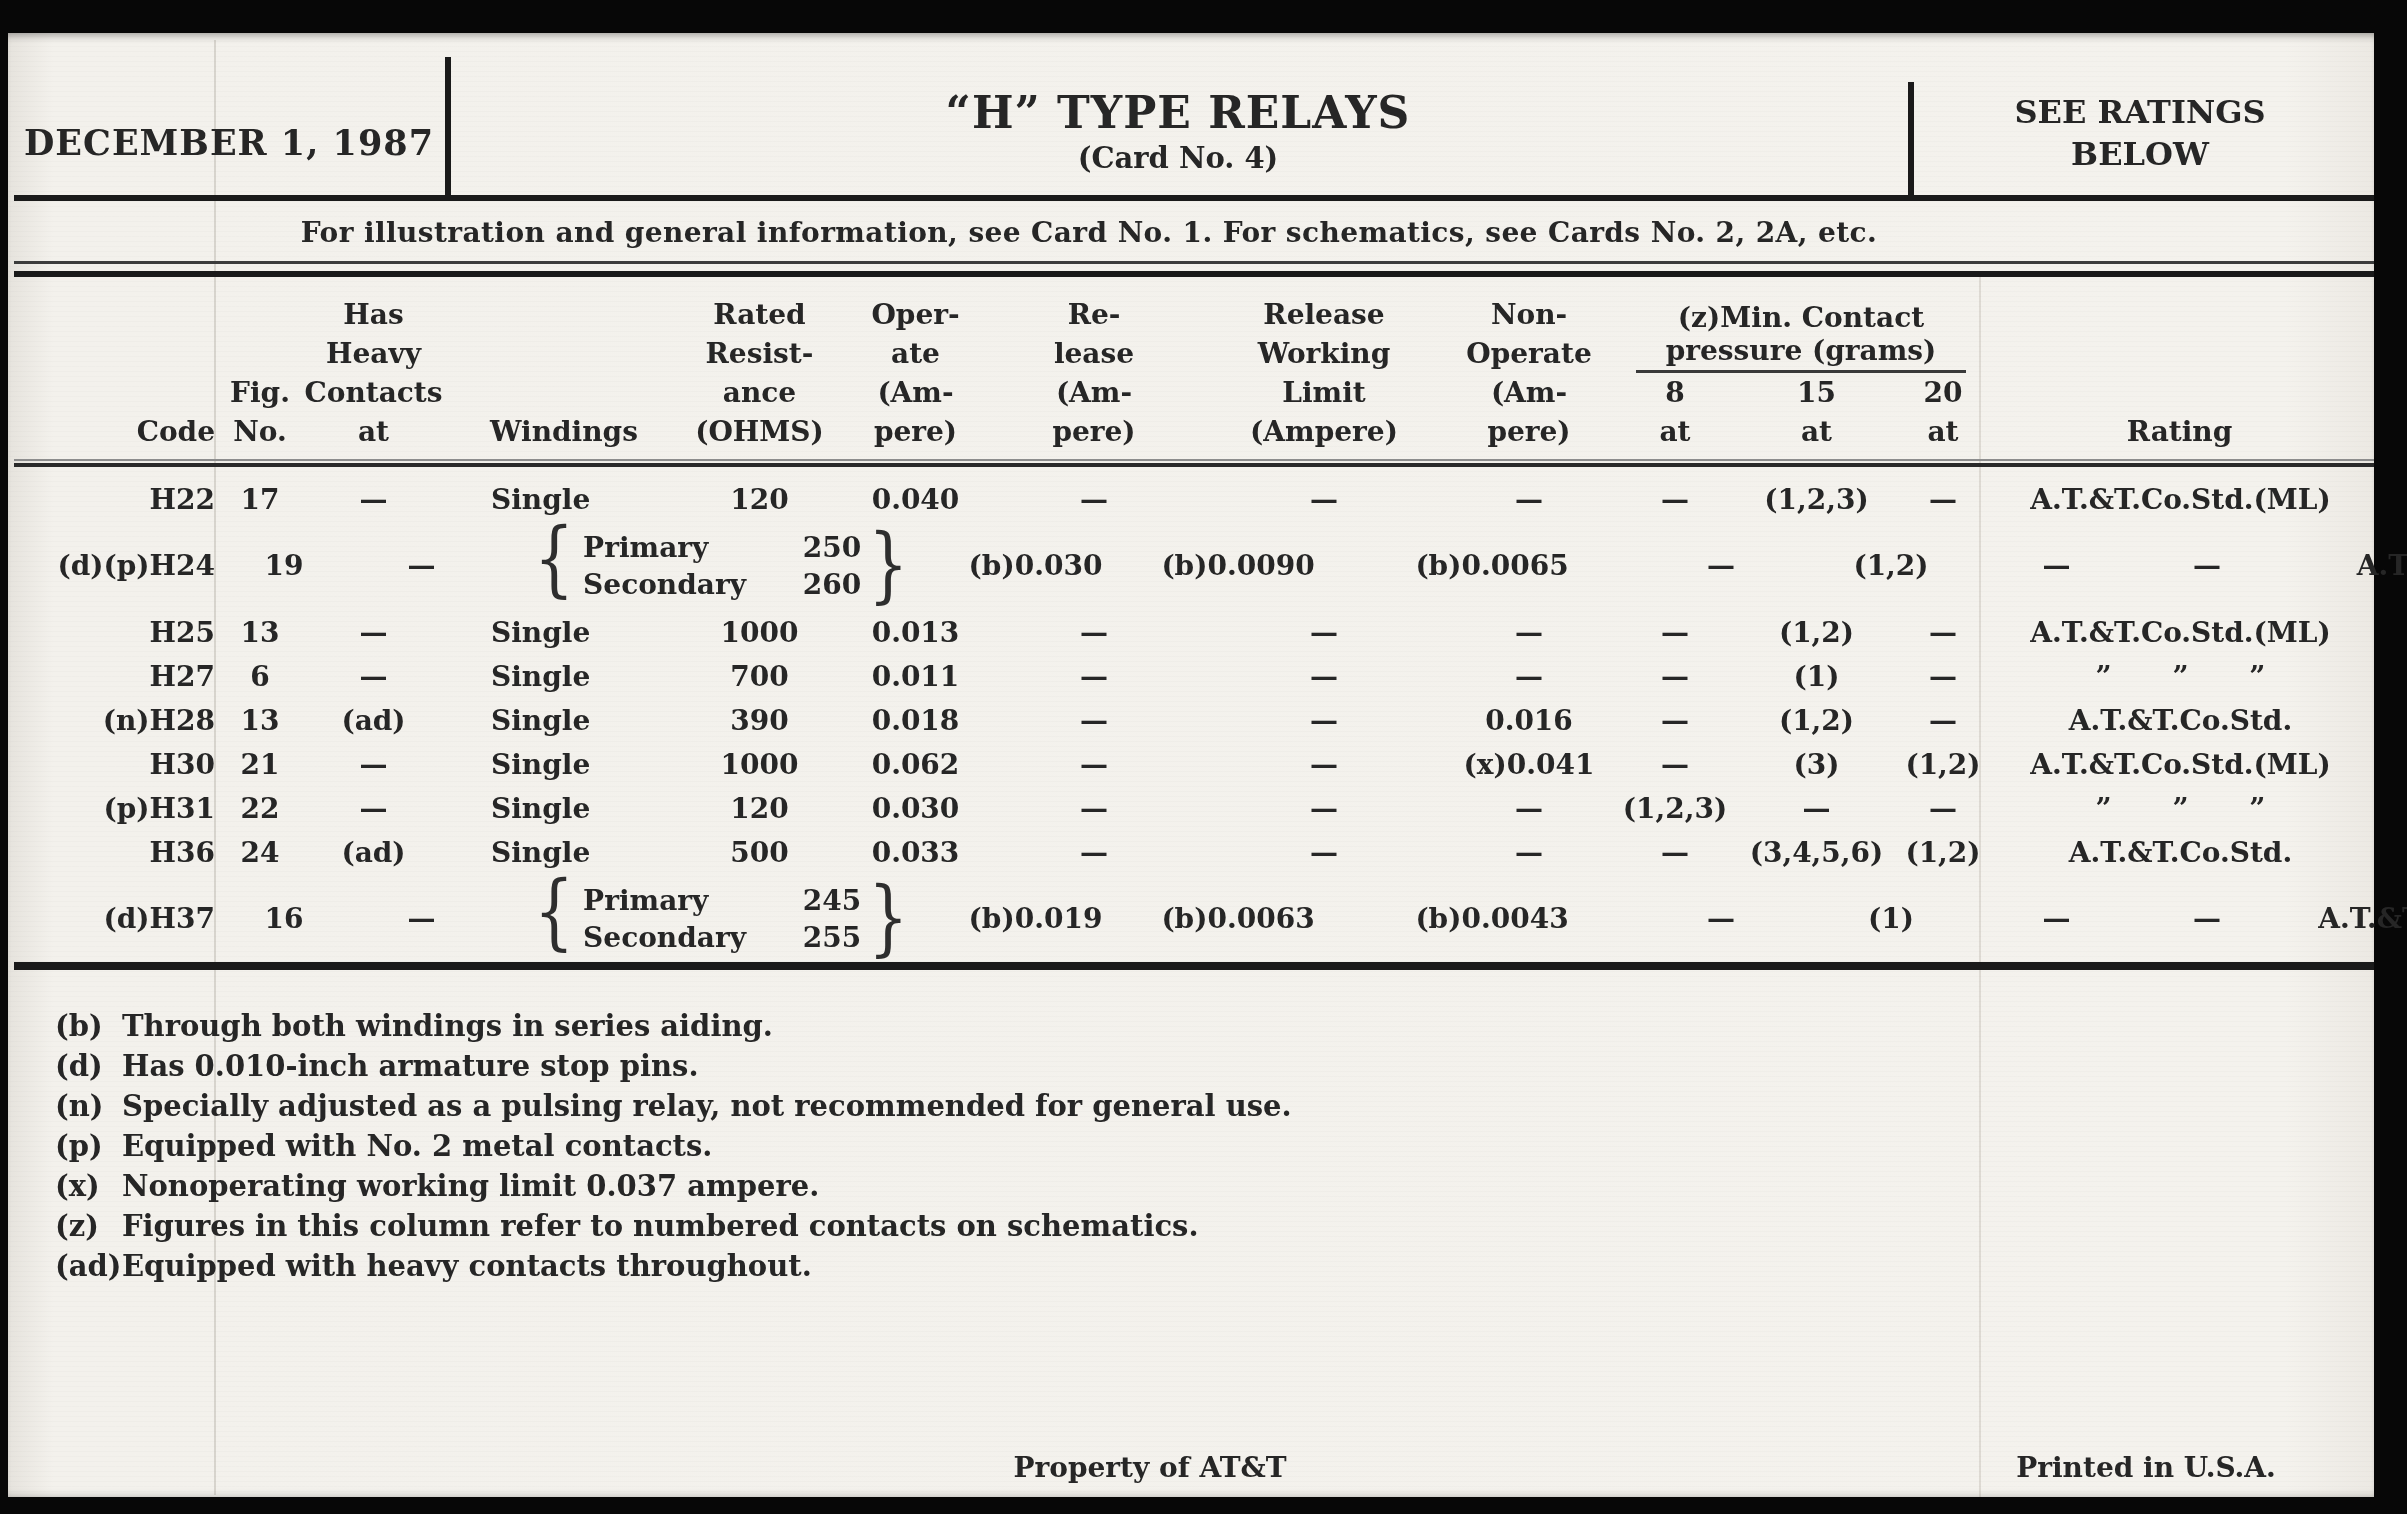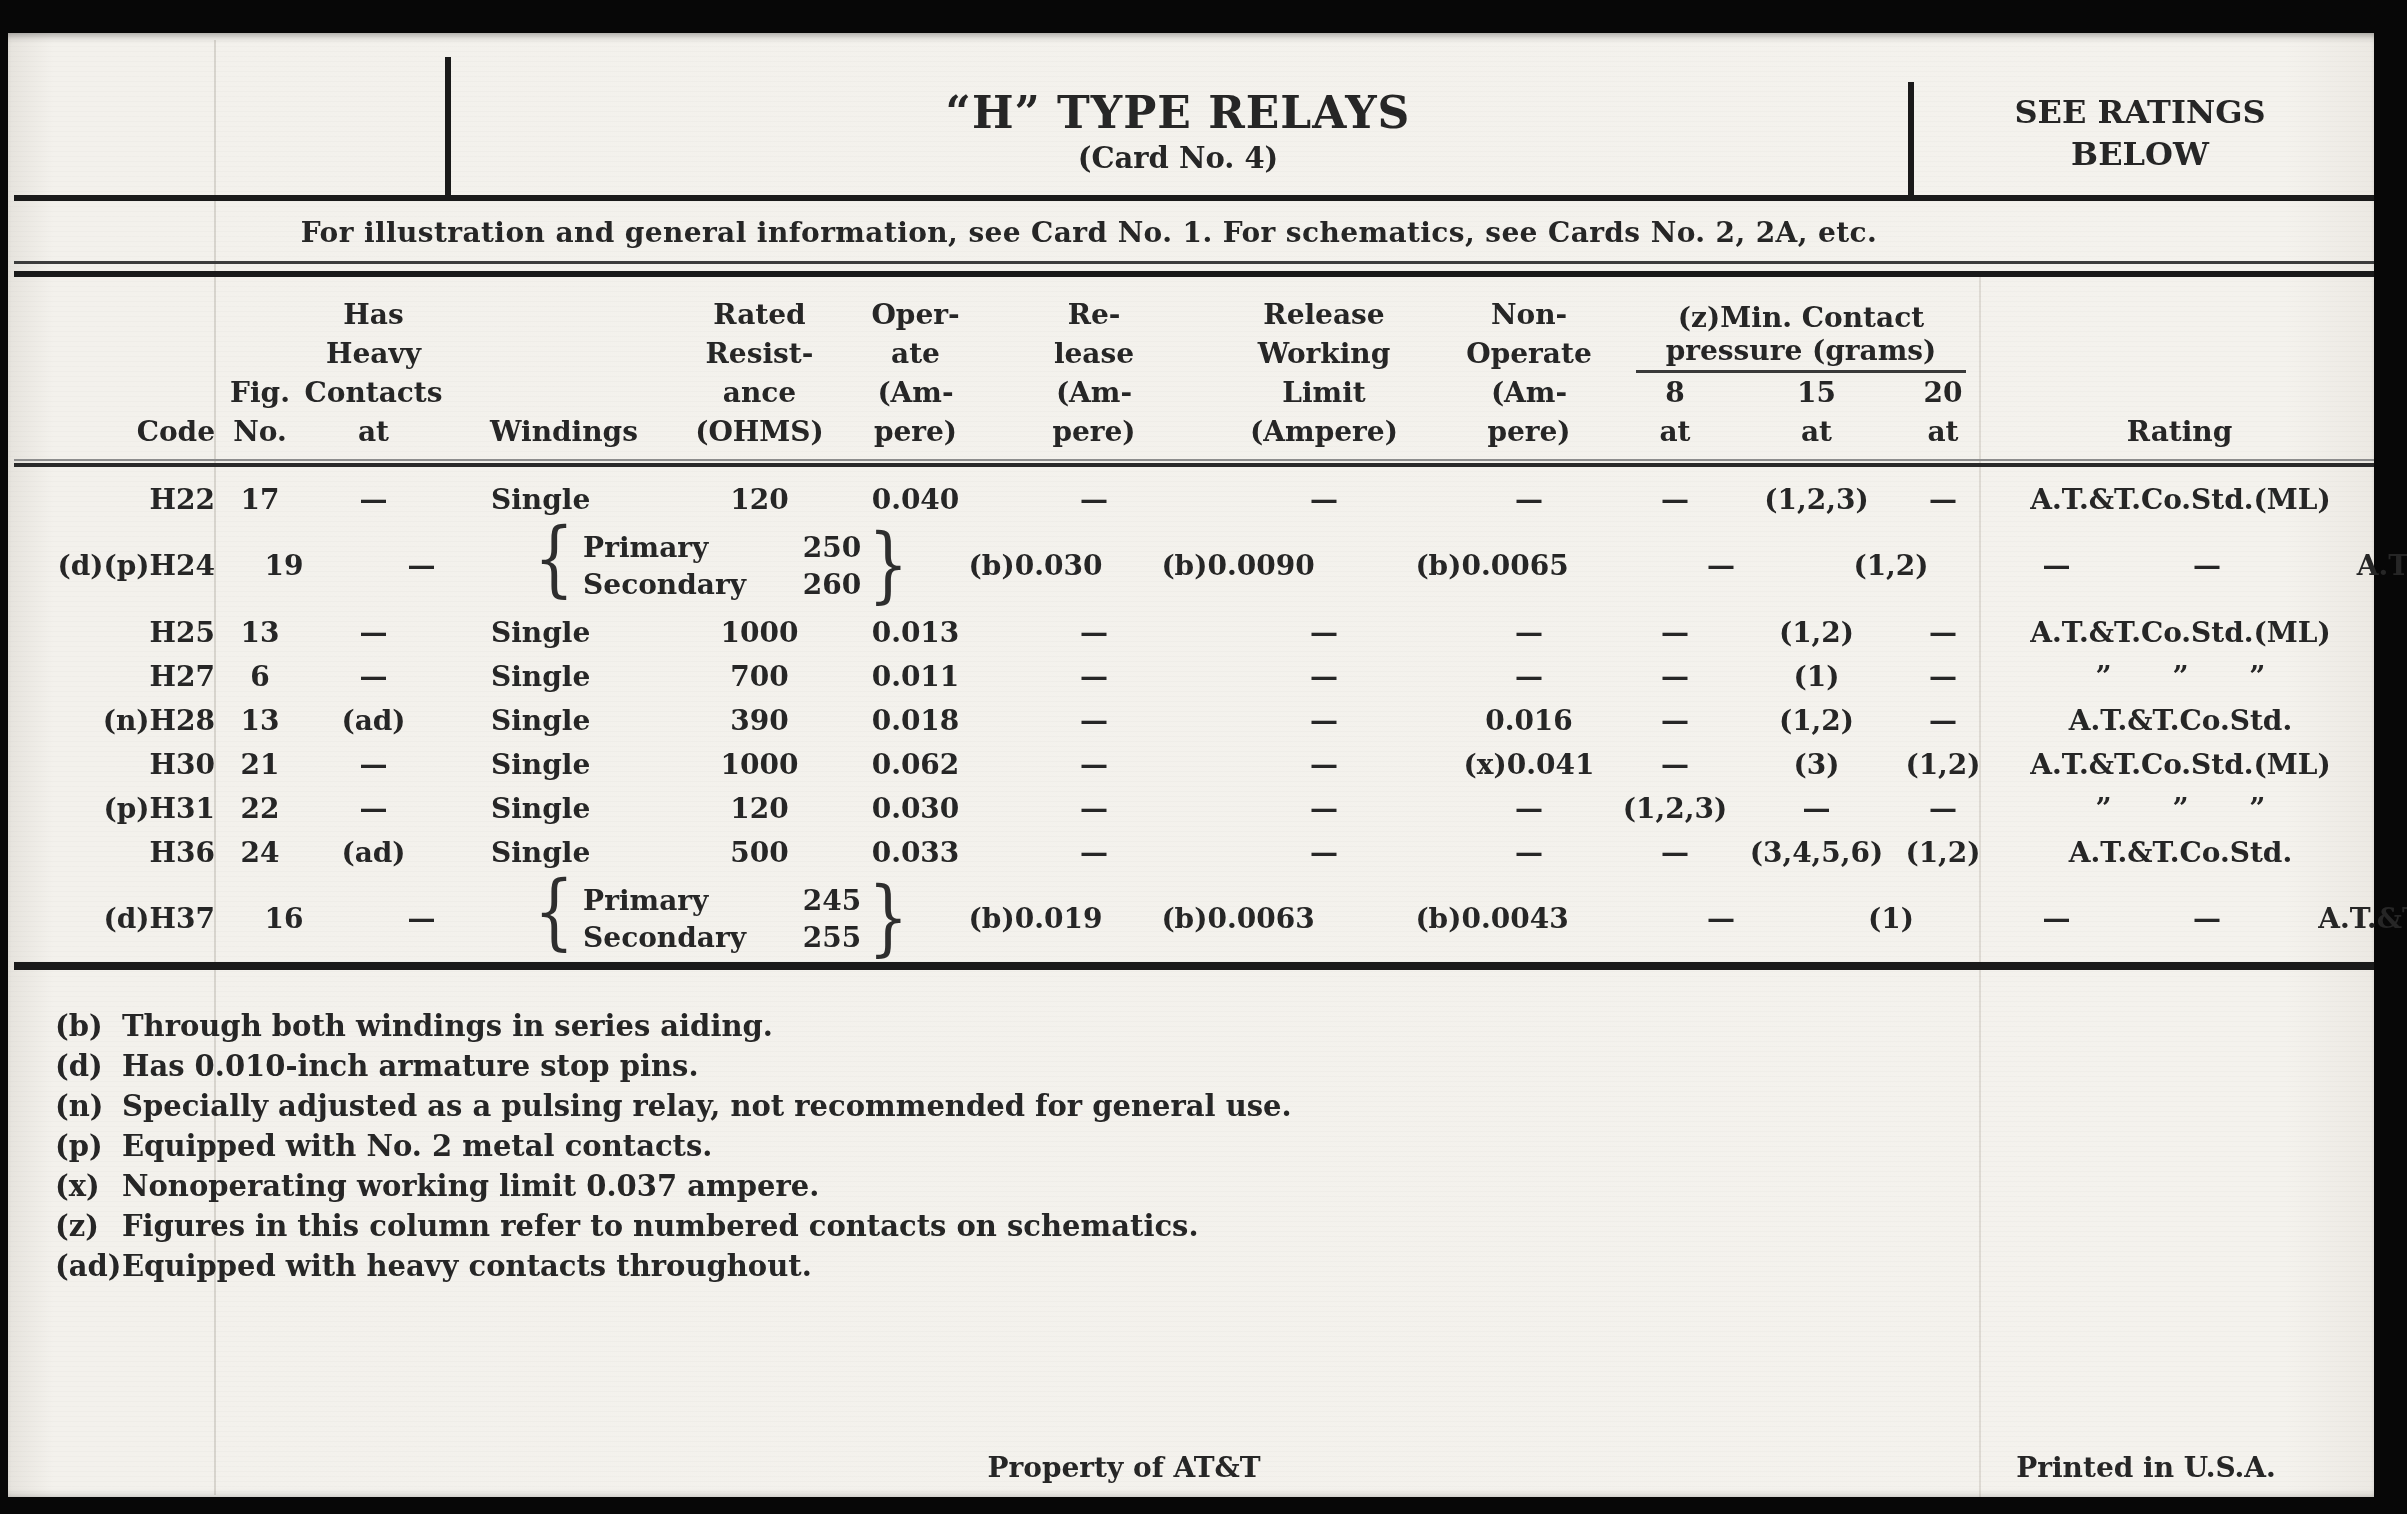--- a/index.html
+++ b/index.html
@@ -58,34 +58,35 @@
   .brace{font-size:63px;font-weight:normal;line-height:1;transform:scaleY(1.3);color:#2e2e2e;}
   .brace.l{margin-right:9px;}
   .brace.r{margin-left:7px;}
   .wspacer{display:inline-block;width:29px;}
   .ditto{word-spacing:51px;}
   
   .fnotes{position:absolute;left:55px;top:1006px;font-size:29px;}
   .fnote{display:flex;line-height:40px;}
   .fkey{flex:0 0 67px;}
   
-  .foot-prop{position:absolute;left:1124px;top:1451px;transform:translateX(-50%);
+  .foot-prop{position:absolute;left:1150px;top:1451px;transform:translateX(-50%);
     font-size:28px;white-space:nowrap;}
   .foot-printed{position:absolute;left:2146px;top:1451px;transform:translateX(-50%);
     font-size:28px;white-space:nowrap;}
 </style>
 </head>
 <body>
 
 <div class="stage">
   <div class="paper"></div>
 
   <div class="fold" style="left:214px;top:40px;width:2px;height:1455px;background:rgba(120,110,95,.22);"></div>
   <div class="fold" style="left:1979px;top:275px;width:2px;height:1222px;background:rgba(120,110,95,.18);"></div>
 
+  <div class="hdr-date">DECEMBER 1, 1987</div>
   <div class="hdr-title">“H” TYPE RELAYS</div>
   <div class="hdr-cardno">(Card No. 4)</div>
   <div class="hdr-ratings">
     <div>SEE RATINGS</div>
     <div>BELOW</div>
   </div>
 
   <div class="vdiv" style="left:445px;top:57px;height:138px;"></div>
   <div class="vdiv" style="left:1908px;top:82px;height:113px;"></div>
   <div class="rule" style="left:14px;top:195px;width:2360px;height:6px;"></div>

